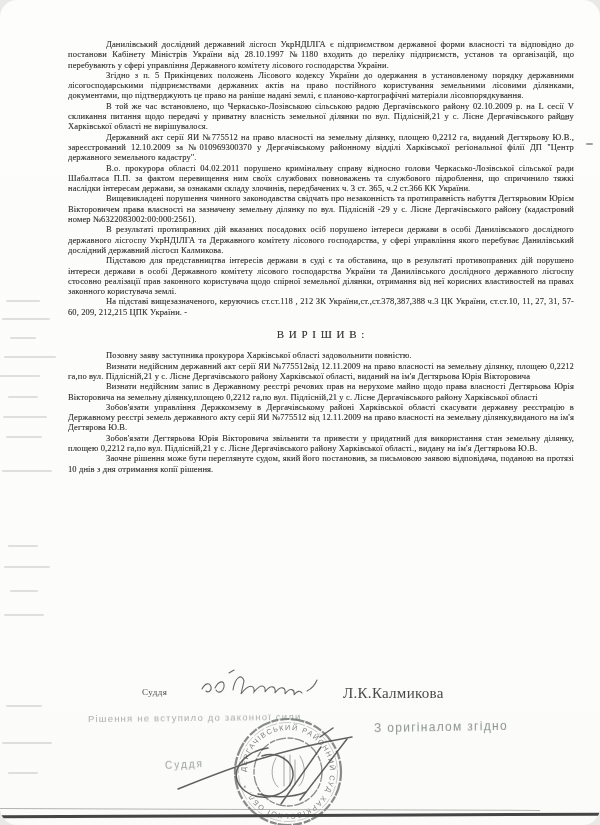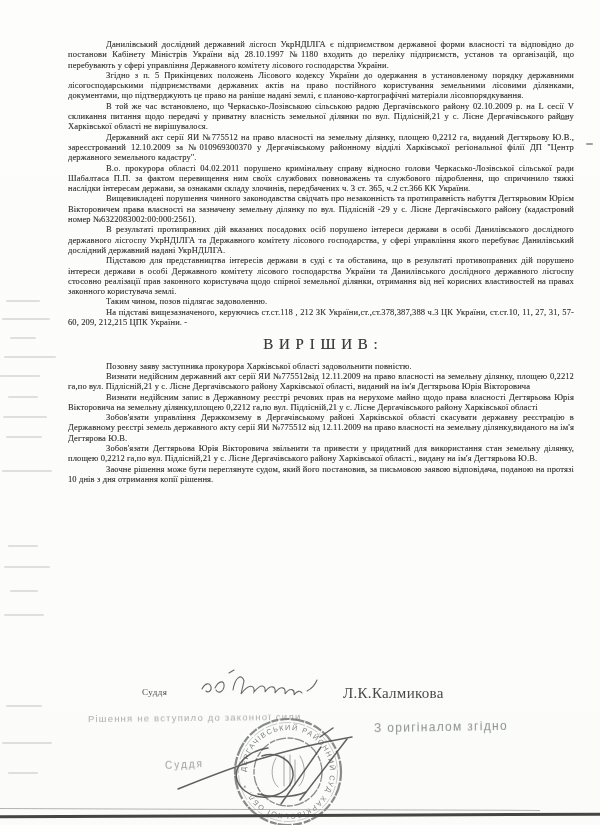--- a/index.html
+++ b/index.html
@@ -2,34 +2,34 @@
 <html><head>
 <meta charset="utf-8">
 <style>
   * { margin:0; padding:0; box-sizing:border-box; }
   html,body { width:600px; height:825px; }
   body { font-family:"Liberation Serif", serif; background:#e9e9e7; }
 
   .page {
     position:relative; width:600px; height:825px;
     background:linear-gradient(180deg,#fdfdfc 0%, #fcfcfa 70%, #fbfbf9 100%);
-    overflow:hidden; color:#3f3f3f;
+    overflow:hidden; color:#3f3f3f;border-radius:17px;
   }
 
   
   .textblock {
     position:absolute; left:68px; top:39px; width:506px;
     font-size:8.5px; line-height:10.3px; text-align:justify;
     letter-spacing:.12px; color:#414141;
     text-shadow:0 0 .35px rgba(70,70,70,.65);
   }
   .para { text-indent:38px; }
   .heading {
     text-align:center; text-indent:0; margin:12px 0 11px;
-    font-size:15px; letter-spacing:1px; color:#3c3c3c;
+    font-size:11px; letter-spacing:1px; color:#3c3c3c;
   }
 
   
   .sig-label { position:absolute; left:142px; top:687px; font-size:9px; color:#4a4a4a; letter-spacing:.5px; }
   .sig-name  { position:absolute; left:343px; top:685px; font-size:15px; color:#4a4a4a; letter-spacing:.3px; }
   .sig-squiggle { position:absolute; left:195px; top:668px; }
 
   
   .faded-note {
     position:absolute; left:88px; top:712px; font-size:9.5px;
@@ -70,23 +70,22 @@
 
 <div class="page">
 
   <div class="textblock">
     <p class="para">Данилівський дослідний державний лісгосп УкрНДІЛГА є підприємством державної форми власності та відповідно до постанови Кабінету Міністрів України від 28.10.1997 №1180 входить до переліку підприємств, установ та організацій, що перебувають у сфері управління Державного комітету лісового господарства України.</p>
     <p class="para">Згідно з п. 5 Прикінцевих положень Лісового кодексу України до одержання в установленому порядку державними лісогосподарськими підприємствами державних актів на право постійного користування земельними лісовими ділянками, документами, що підтверджують це право на раніше надані землі, є планово-картографічні матеріали лісовпорядкування.</p>
     <p class="para">В той же час встановлено, що Черкасько-Лозівською сільською радою Дергачівського району 02.10.2009 р. на L сесії V скликання питання щодо передачі у приватну власність земельної ділянки по вул. Підлісній,21 у с. Лісне Дергачівського району Харківської області не вирішувалося.</p>
     <p class="para">Державний акт серії ЯИ №775512 на право власності на земельну ділянку, площею 0,2212 га, виданий Дегтярьову Ю.В., зареєстрований 12.10.2009 за №010969300370 у Дергачівському районному відділі Харківської регіональної філії ДП "Центр державного земельного кадастру".</p>
     <p class="para">В.о. прокурора області 04.02.2011 порушено кримінальну справу відносно голови Черкасько-Лозівської сільської ради Шабалтаса П.П. за фактом перевищення ним своїх службових повноважень та службового підроблення, що спричинило тяжкі наслідки інтересам держави, за ознаками складу злочинів, передбачених ч. 3 ст. 365, ч.2 ст.366 КК України.</p>
     <p class="para">Вищевикладені порушення чинного законодавства свідчать про незаконність та протиправність набуття Дегтярьовим Юрієм Вікторовичем права власності на зазначену земельну ділянку по вул. Підлісній -29 у с. Лісне Дергачівського району (кадастровий номер №6322083002:00:000:2561).</p>
-    <p class="para">В результаті протиправних дій вказаних посадових осіб порушено інтереси держави в особі Данилівського дослідного державного лісгоспу УкрНДІЛГА та Державного комітету лісового господарства, у сфері управління якого перебуває Данилівський дослідний державний надані УкрНДІЛГА.</p>
+    <p class="para">В результаті протиправних дій вказаних посадових осіб порушено інтереси держави в особі Данилівського дослідного державного лісгоспу УкрНДІЛГА та Державного комітету лісового господарства, у сфері управління якого перебуває Данилівський дослідний державний лісгосп Калмикова.</p>
     <p class="para">Підставою для представництва інтересів держави в суді є та обставина, що в результаті противоправних дій порушено інтереси держави в особі Державного комітету лісового господарства України та Данилівського дослідного державного лісгоспу стосовно реалізації прав законного користувача щодо спірної земельної ділянки, отримання від неї корисних властивостей на правах законного користувача землі.</p>
-    <p class="para">Таким чином, позов підлягає задоволенню.</p>
     <p class="para">На підставі вищезазначеного, керуючись ст.ст.118 , 212 ЗК України,ст.,ст.378,387,388 ч.3 ЦК України, ст.ст.10, 11, 27, 31, 57-60, 209, 212,215 ЦПК України. -</p>
 
     <div class="heading">В И Р І Ш И В :</div>
 
     <p class="para">Позовну заяву заступника прокурора Харківської області задовольнити повністю.</p>
     <p class="para">Визнати недійсним державний акт серії ЯИ №775512від 12.11.2009 на право власності на земельну ділянку, площею 0,2212 га,по вул. Підлісній,21 у с. Лісне Дергачівського району Харківської області, виданий на ім'я Дегтярьова Юрія Вікторовича</p>
     <p class="para">Визнати недійсним запис в Державному реєстрі речових прав на нерухоме майно щодо права власності Дегтярьова Юрія Вікторовича на земельну ділянку,площею 0,2212 га,по вул. Підлісній,21 у с. Лісне Дергачівського району Харківської області</p>
     <p class="para">Зобов'язати управління Держкомзему в Дергачівському районі Харківської області скасувати державну реєстрацію в Державному реєстрі земель державного акту серії ЯИ №775512 від 12.11.2009 на право власності на земельну ділянку,виданого на ім'я Дегтярова Ю.В.</p>
     <p class="para">Зобов'язати Дегтярьова Юрія Вікторовича звільнити та привести у придатний для використання стан земельну ділянку, площею 0,2212 га,по вул. Підлісній,21 у с. Лісне Дергачівського району Харківської області., видану на ім'я Дегтярьова Ю.В.</p>
     <p class="para">Заочне рішення може бути переглянуте судом, який його постановив, за письмовою заявою відповідача, поданою на протязі 10 днів з дня отримання копії рішення.</p>

